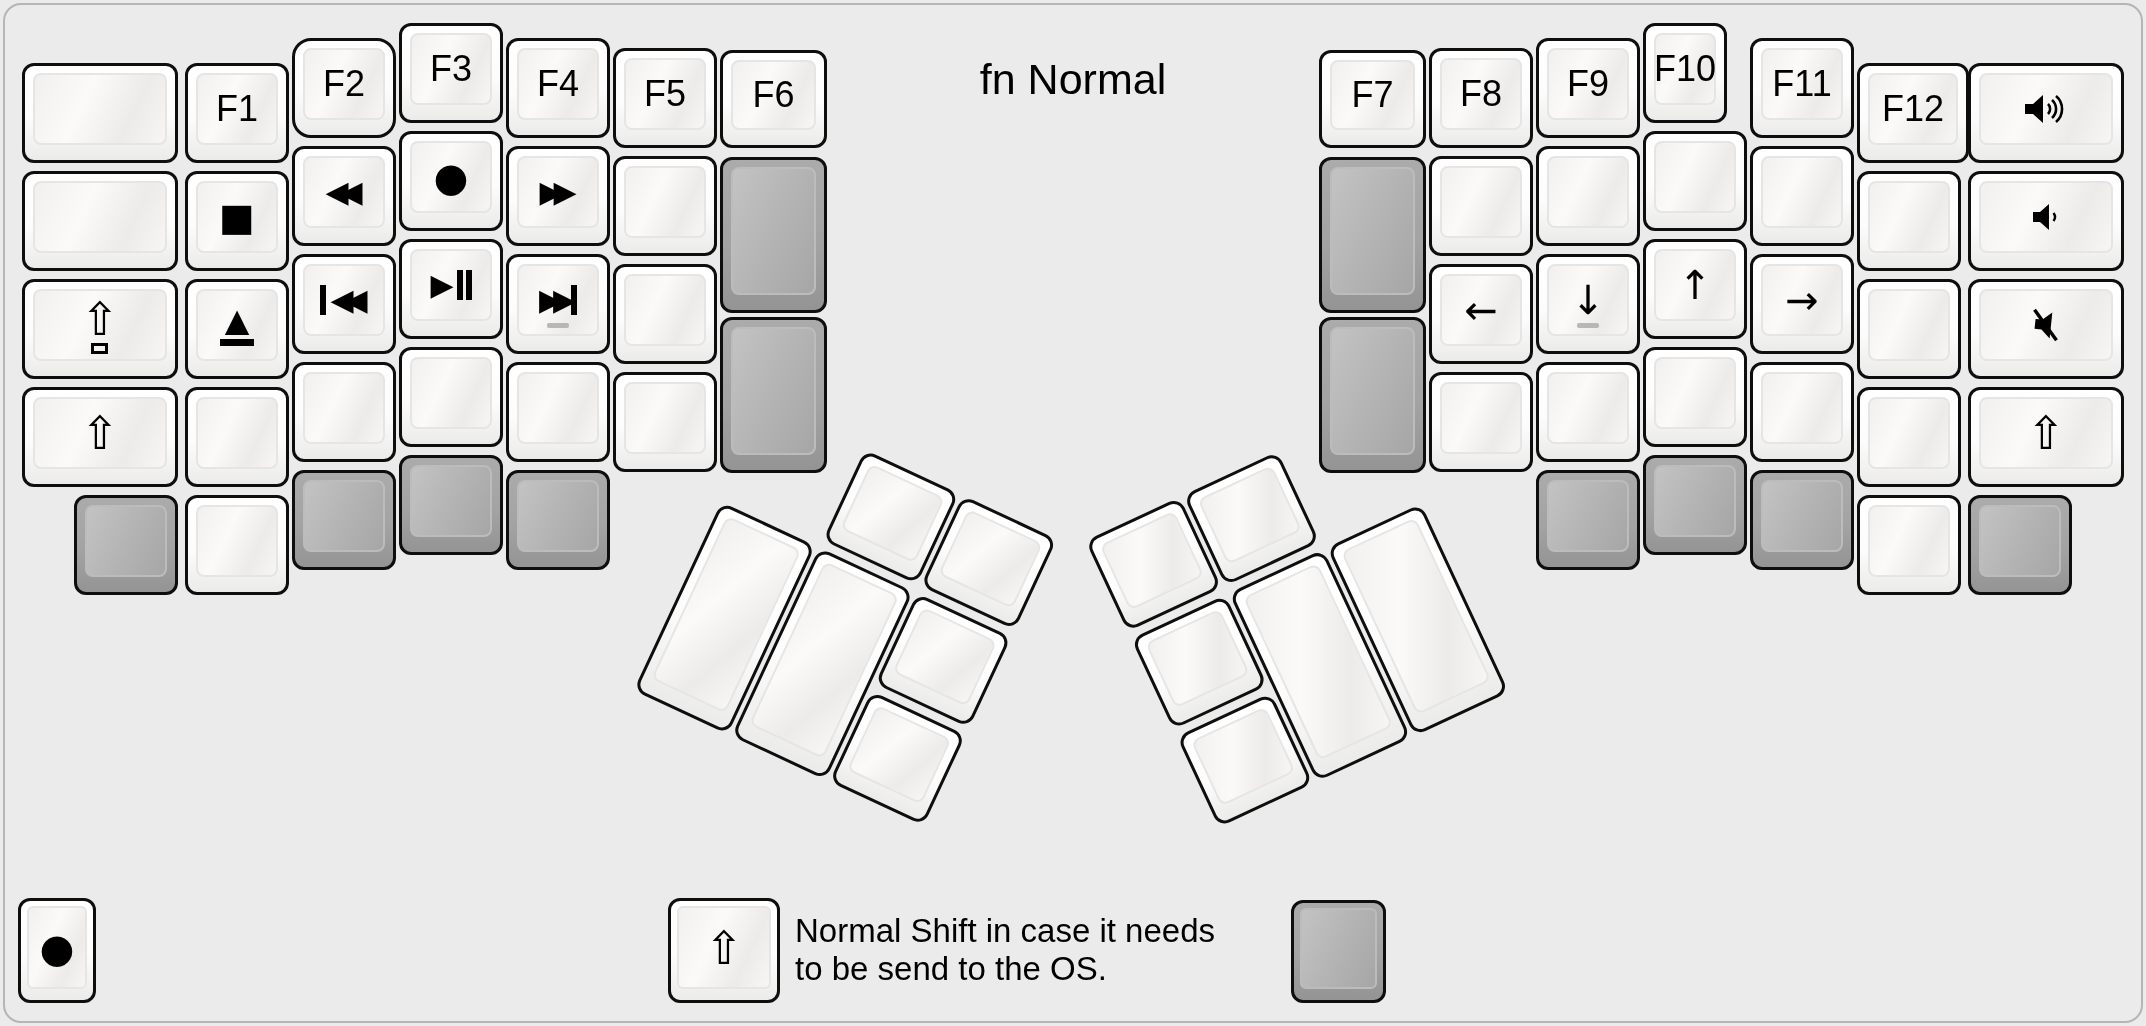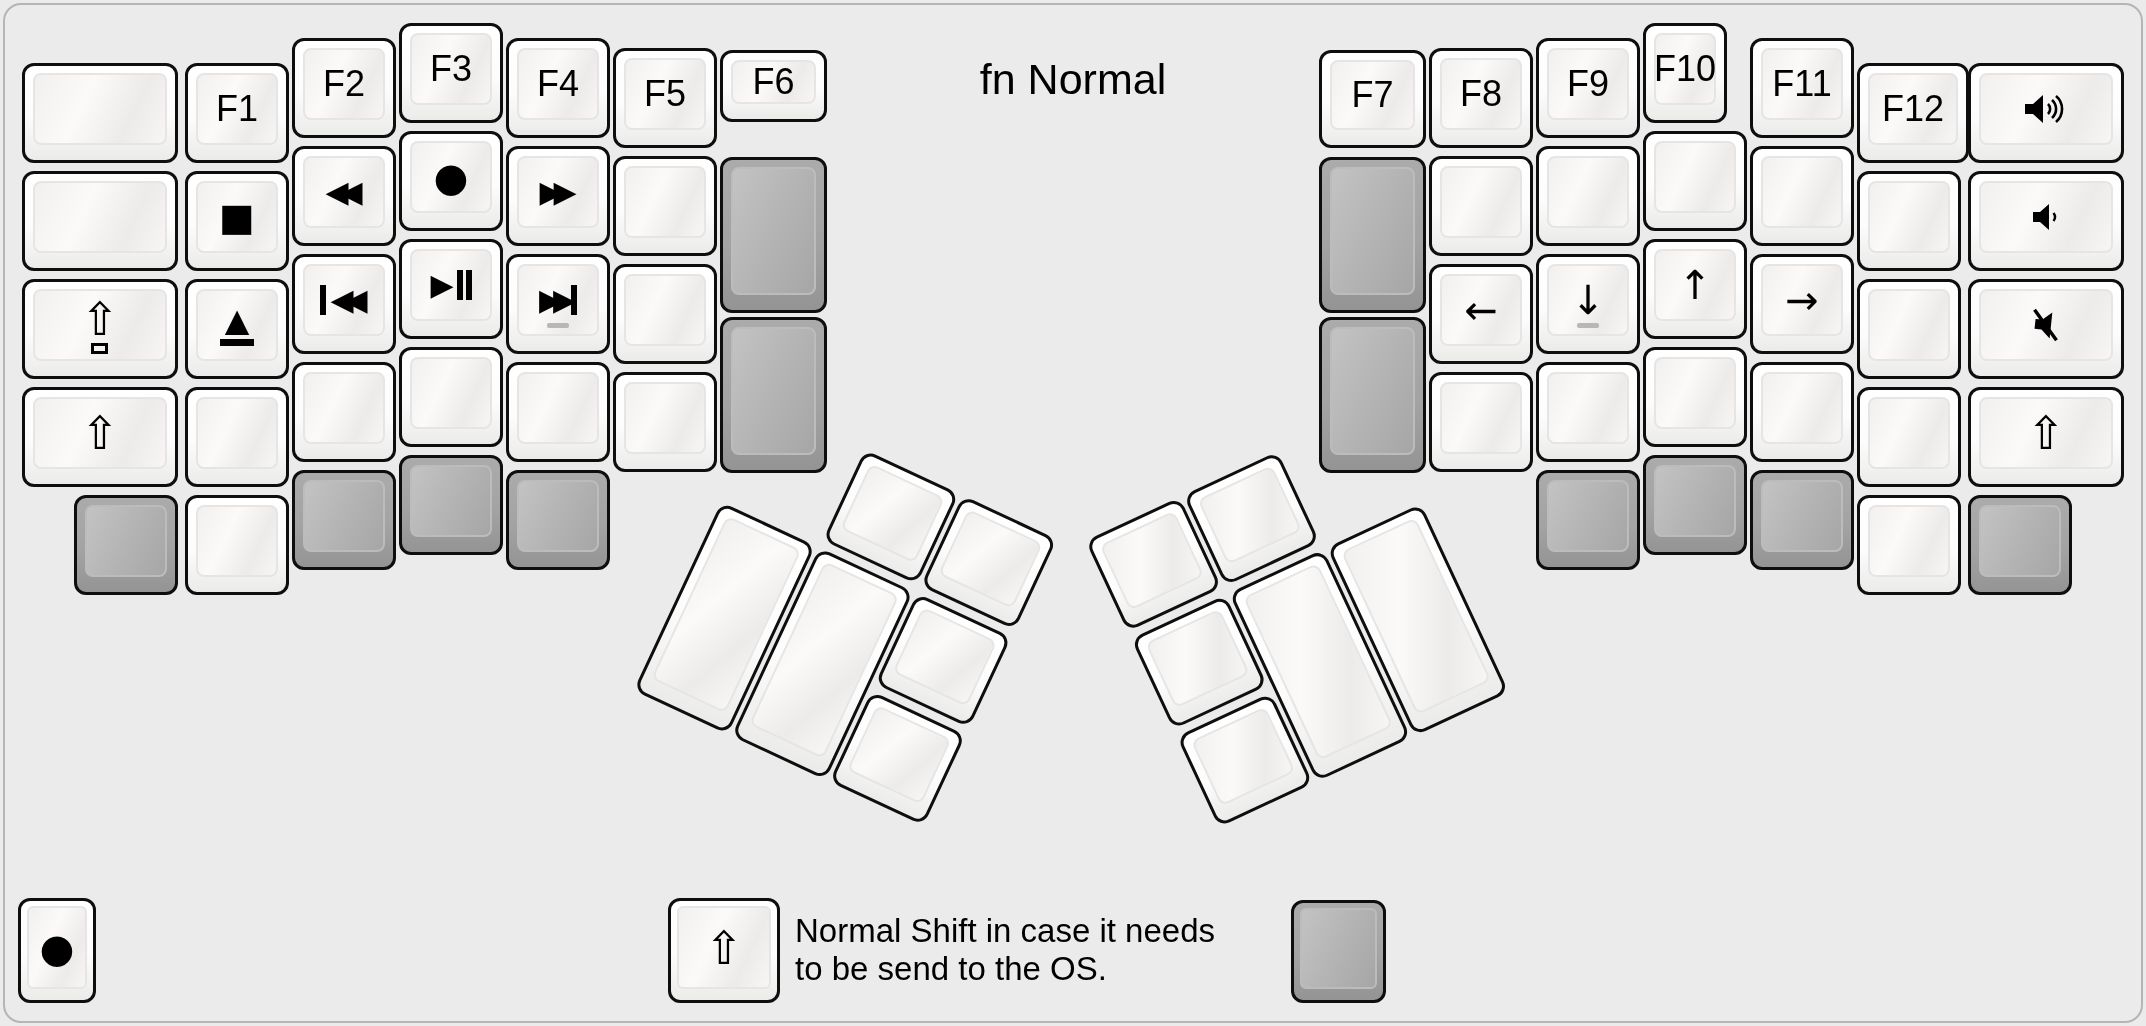--- a/index.html
+++ b/index.html
@@ -82,21 +82,21 @@
       </div>
       <div class="key" style="left: 185px; top: 387px; width: 104px; height: 100px;">
         <div class="cap"></div>
       </div>
       <div class="key" style="left: 185px; top: 495px; width: 104px; height: 100px;">
         <div class="cap"></div>
       </div>
       <div class="key gray" style="left: 74px; top: 495px; width: 104px; height: 100px;">
         <div class="cap"></div>
       </div>
-      <div class="key" style="left: 292px; top: 38px; width: 104px; height: 100px;">
+      <div class="key" style="left: 292px; top: 38px; width: 104px; height: 100px; border-radius: 19px;">
         <div class="cap">
           <span class="lbl">F2</span>
         </div>
       </div>
       <div class="key" style="left: 292px; top: 146px; width: 104px; height: 100px;">
         <div class="cap">
           <span class="ic pair">◀◀</span>
         </div>
       </div>
       <div class="key" style="left: 292px; top: 254px; width: 104px; height: 100px;">
@@ -169,21 +169,21 @@
       </div>
       <div class="key" style="left: 613px; top: 156px; width: 104px; height: 100px;">
         <div class="cap"></div>
       </div>
       <div class="key" style="left: 613px; top: 264px; width: 104px; height: 100px;">
         <div class="cap"></div>
       </div>
       <div class="key" style="left: 613px; top: 372px; width: 104px; height: 100px;">
         <div class="cap"></div>
       </div>
-      <div class="key" style="left: 720px; top: 50px; width: 107px; height: 72px;">
+      <div class="key" style="left: 720px; top: 50px; width: 107px; height: 98px;">
         <div class="cap">
           <span class="lbl">F6</span>
         </div>
       </div>
       <div class="key gray" style="left: 720px; top: 157px; width: 107px; height: 156px;">
         <div class="cap"></div>
       </div>
       <div class="key gray" style="left: 720px; top: 317px; width: 107px; height: 156px;">
         <div class="cap"></div>
       </div>

